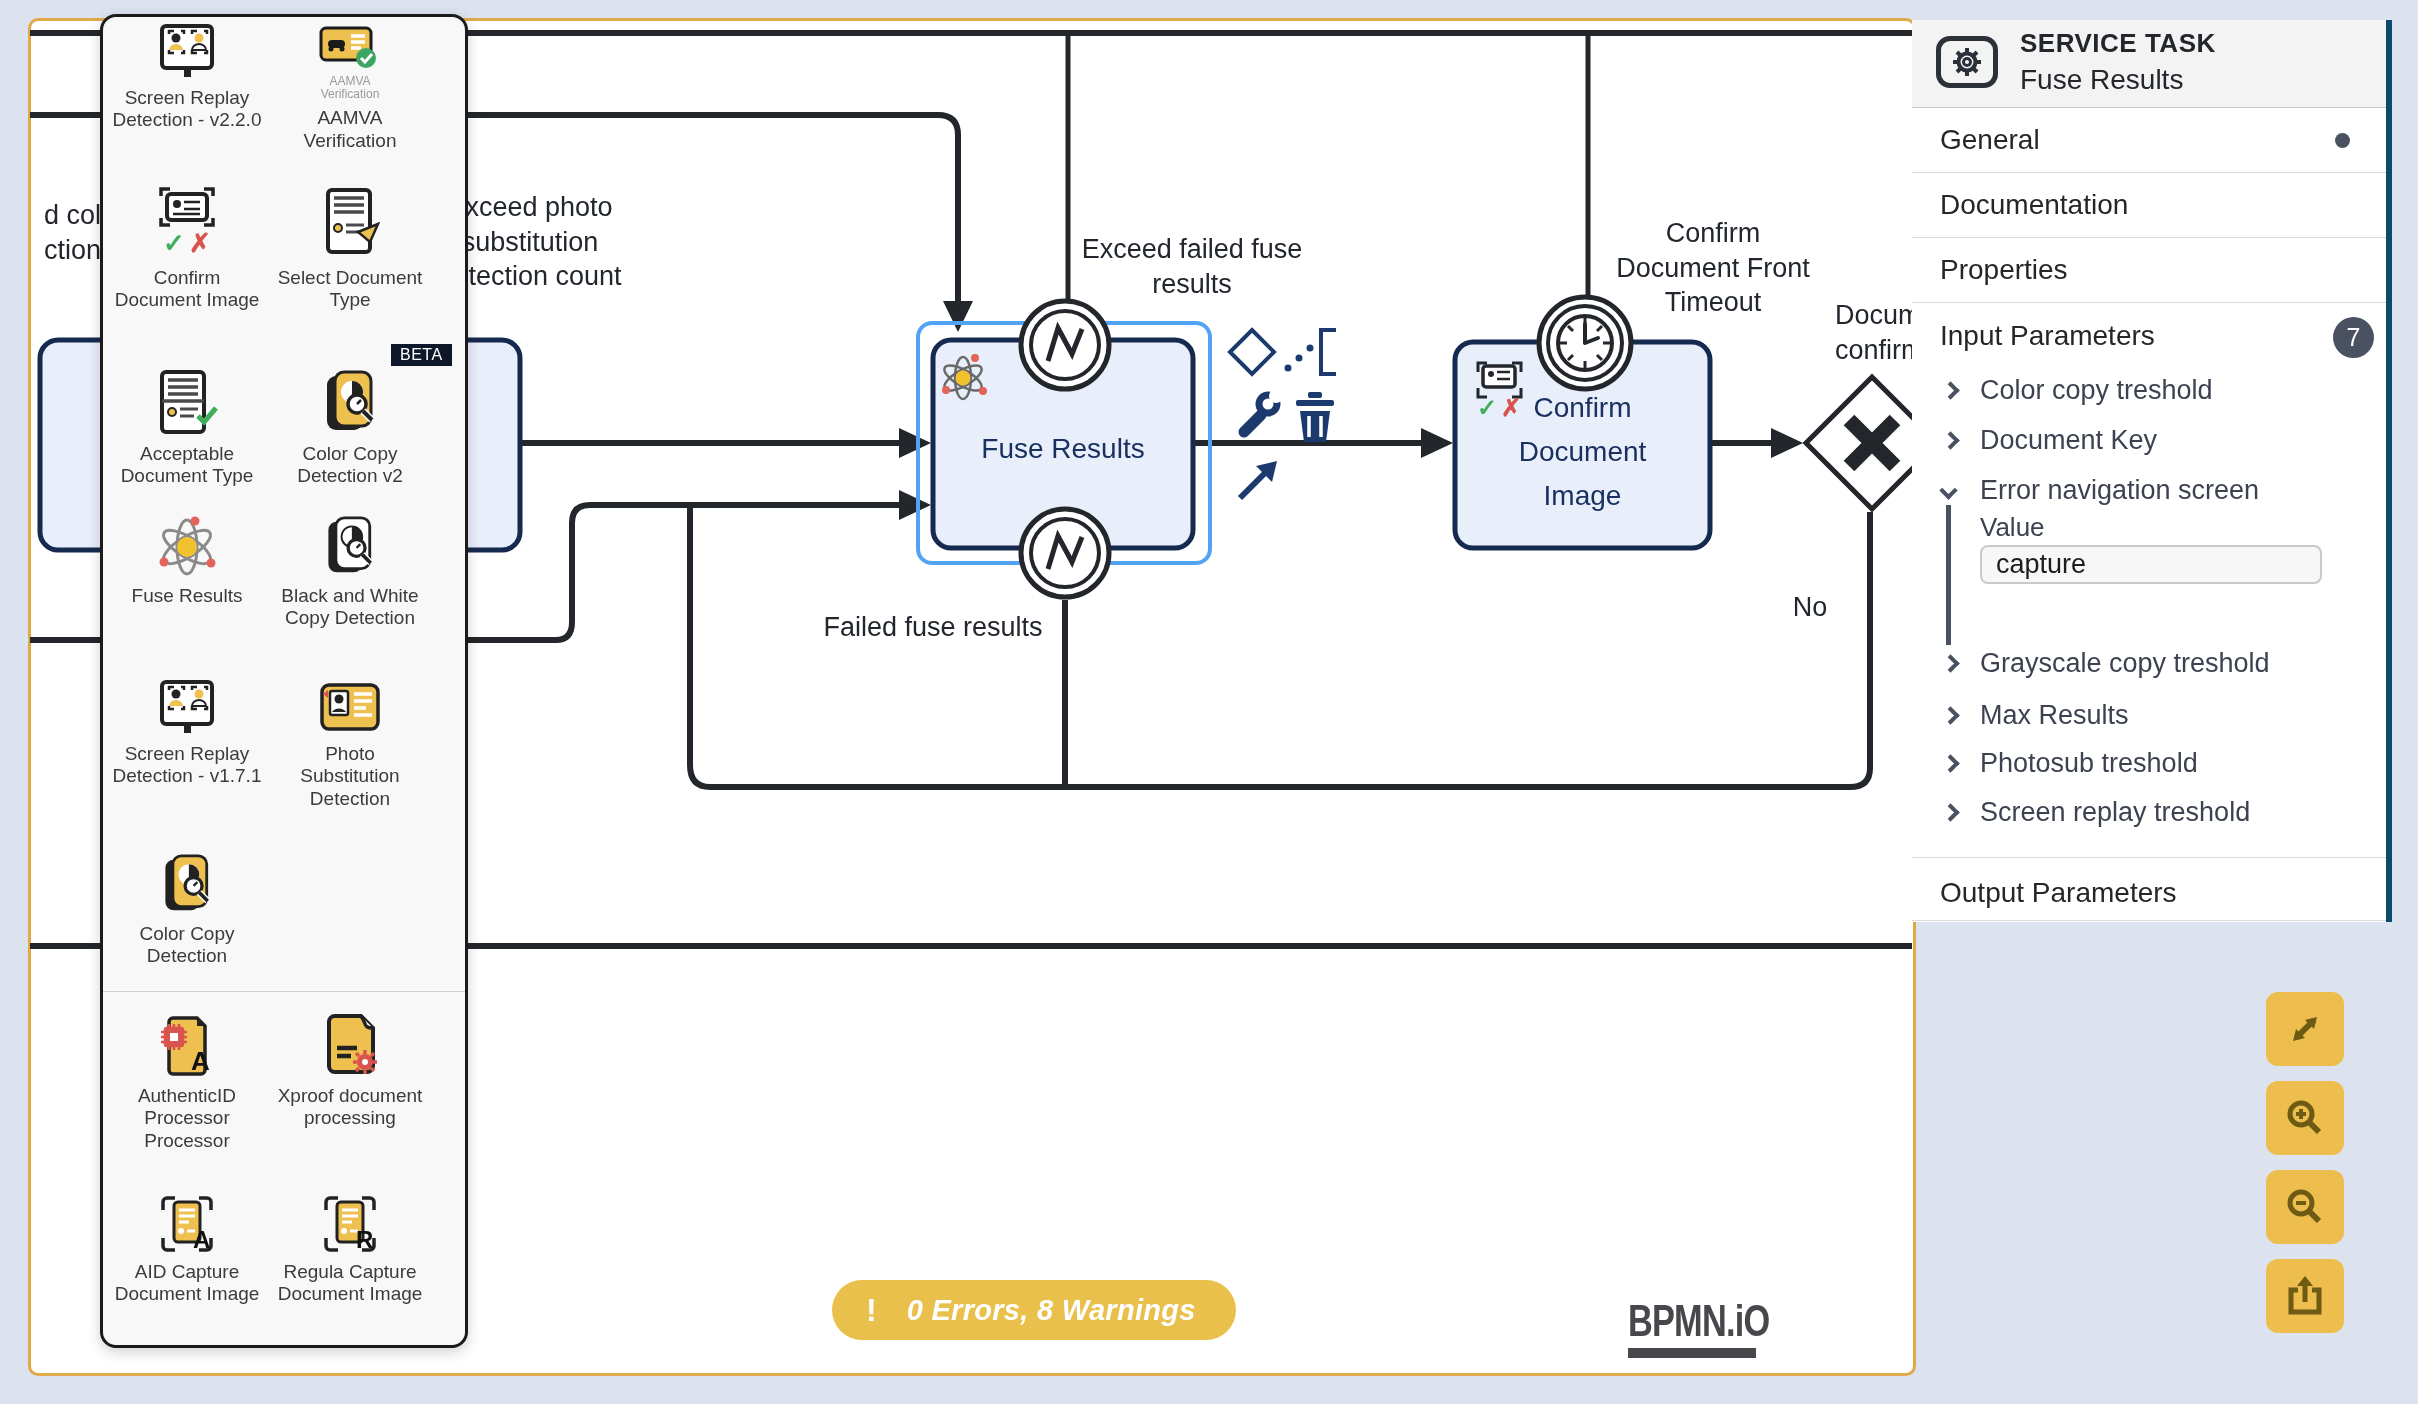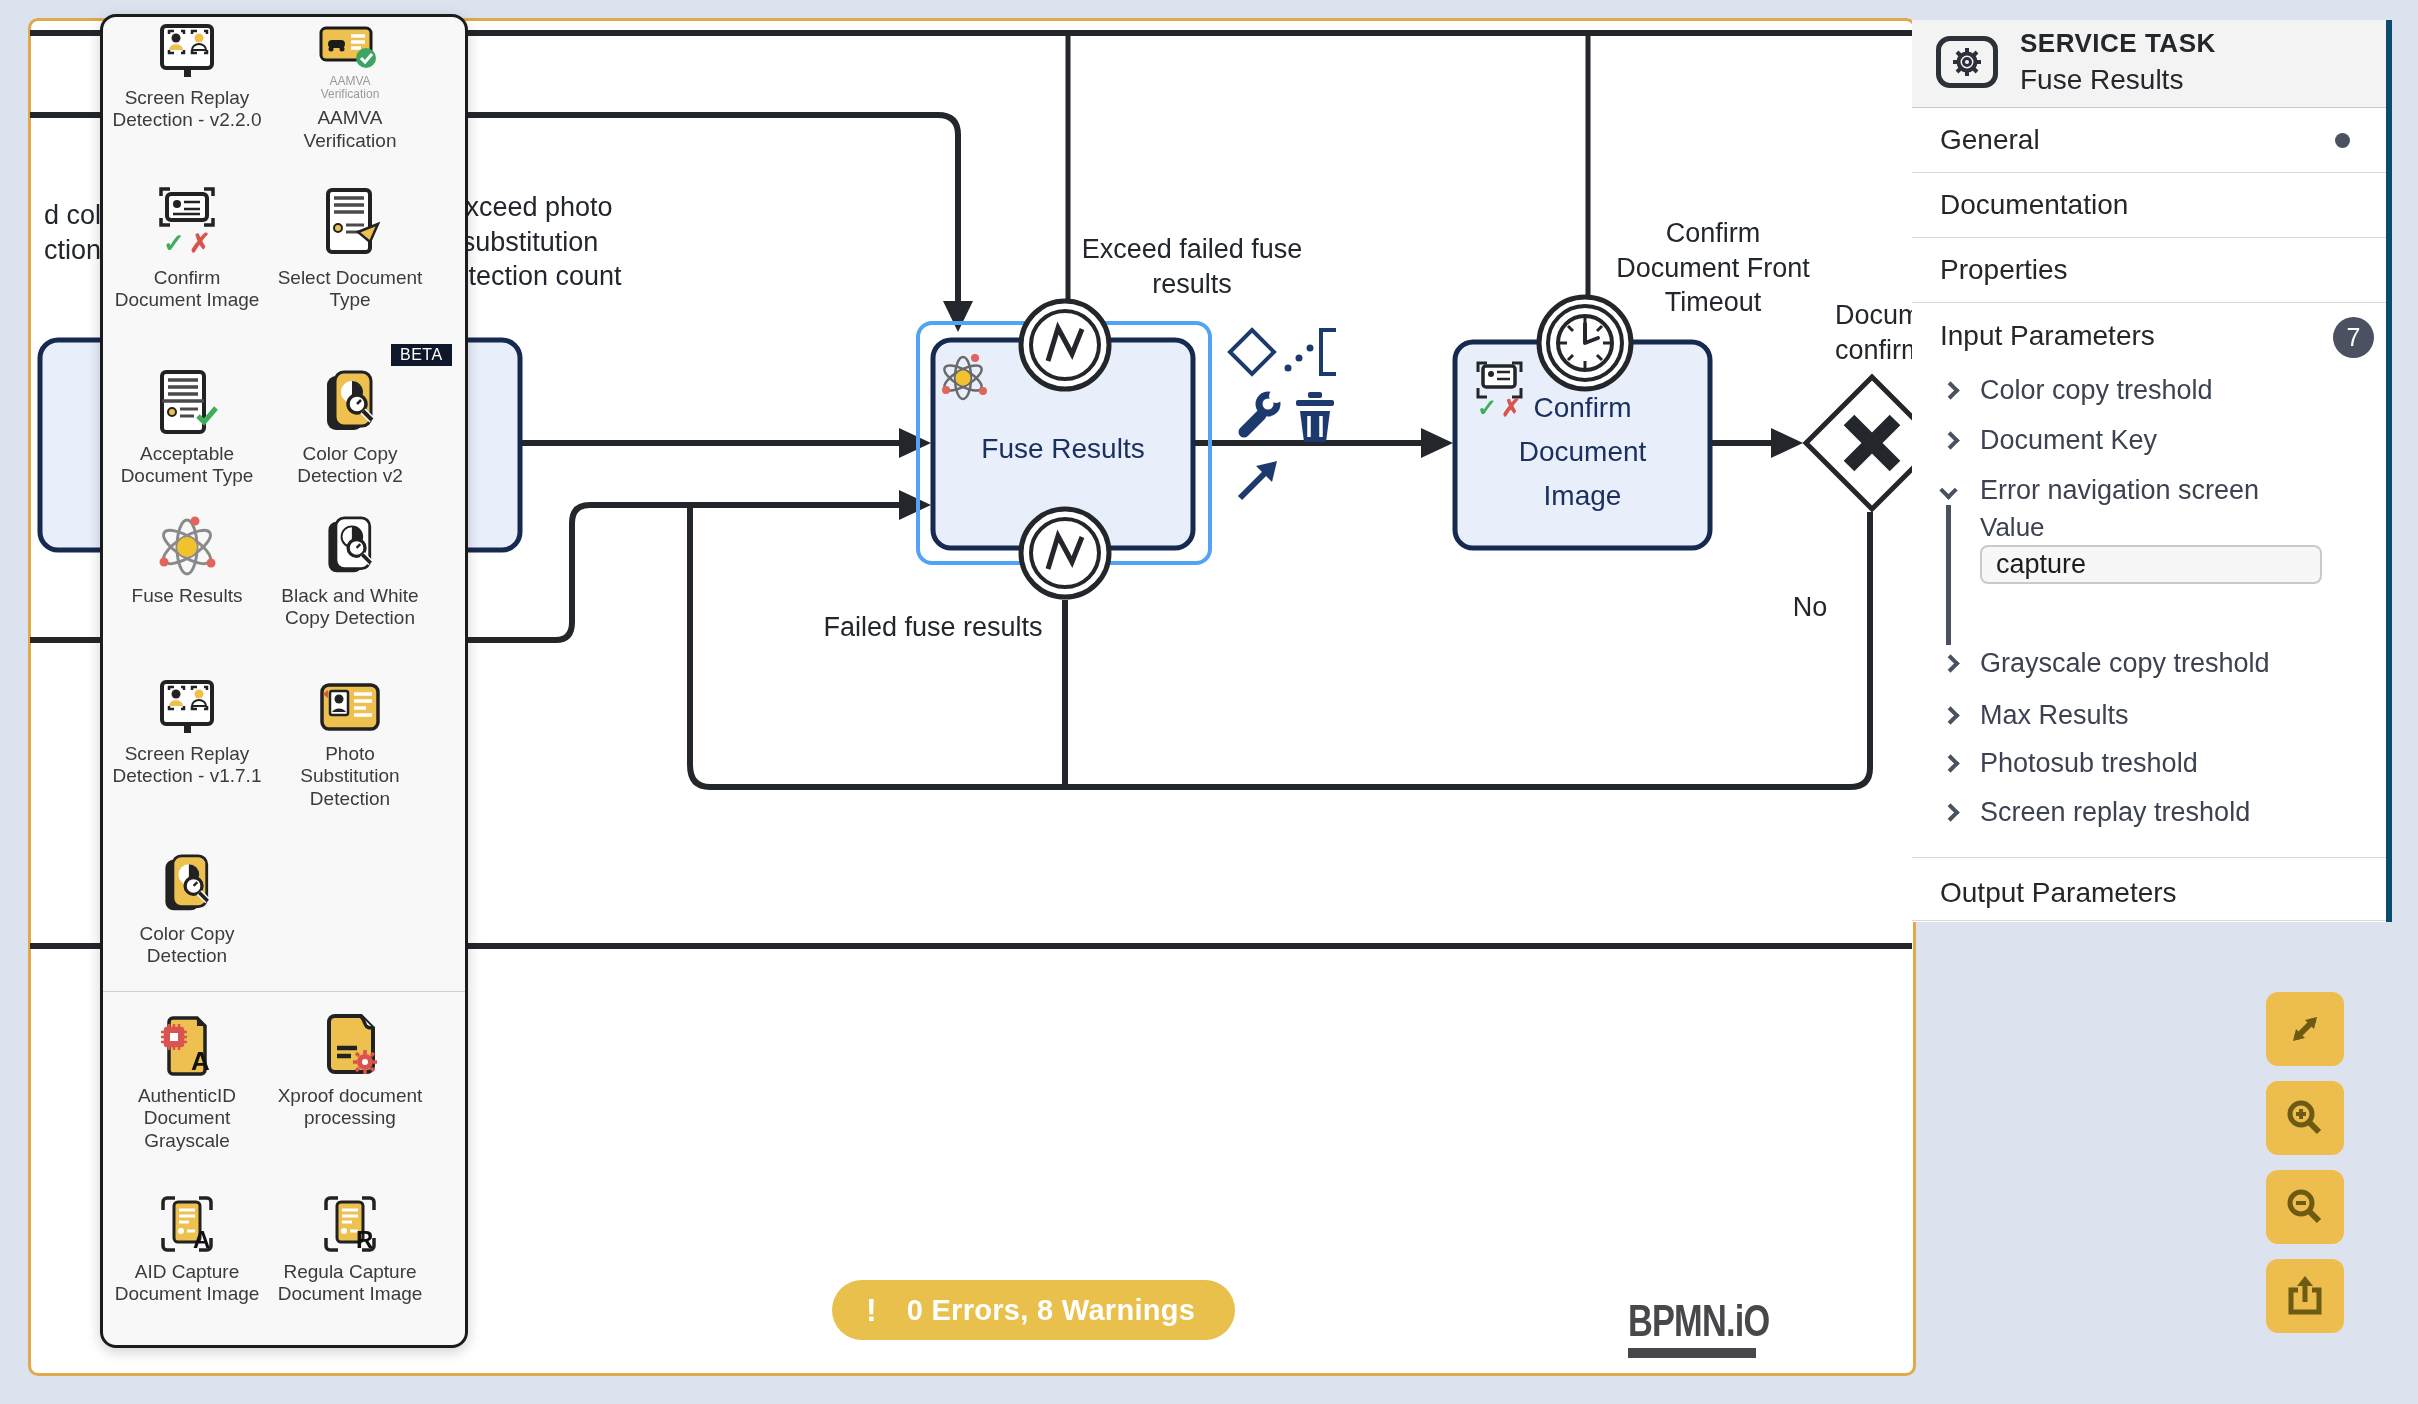--- a/index.html
+++ b/index.html
@@ -56,21 +56,21 @@
   .pp-input { position:absolute; left:68px; top:525px; width:342px; height:39px; background:#f7f7f7;
               border:2px solid #c9c9c9; border-radius:8px; font-size:27px; color:#1d1d1f;
               padding-left:14px; font-family:"Liberation Sans", sans-serif; }
   .pp-divider { position:absolute; left:0; width:474px; height:1px; background:#d9d9d9; }
 
   
   #status-badge { position:absolute; left:832px; top:1280px; height:60px; z-index:11;
                   background:#e8c04b; border-radius:30px; display:flex; align-items:center;
                   padding:0 40px 0 34px; cursor:pointer; }
   #status-badge .excl { color:#fff; font-size:32px; font-weight:bold; }
-  #status-badge .stxt { color:#fff; font-size:29px; font-weight:bold; margin-left:30px; letter-spacing:.3px; }
+  #status-badge .stxt { color:#fff; font-size:29px; font-weight:bold; margin-left:30px; letter-spacing:.3px;font-style:italic; }
   #logo { position:absolute; left:1628px; top:1296px; z-index:11; }
   #logo .ltxt { font-size:44px; font-weight:bold; color:#48484c; transform:scaleX(.78); transform-origin:left; letter-spacing:-1px; }
   #logo .lbar { width:128px; height:10px; background:#48484c; margin-top:2px; }
   .zoom-btn { position:absolute; left:2266px; width:78px; height:74px; border-radius:12px;
               background:#edbd4e; z-index:11; display:flex; align-items:center; justify-content:center;
               border:none; cursor:pointer; }
 </style>
 </head>
 <body>
 
@@ -371,21 +371,21 @@
           <path d="M16 4 h24 l8 8 v44 a4 4 0 0 1 -4 4 h-28 a4 4 0 0 1 -4 -4 v-48 a4 4 0 0 1 4 -4 z" fill="#eec04f" stroke="#222" stroke-width="3.5"></path>
           <path d="M40 4 l8 8 h-8 z" fill="#222"></path>
           <g stroke="#d9534f" stroke-width="2.5">
             <rect x="8" y="14" width="18" height="18" rx="2" fill="#d9534f"></rect>
             <path d="M12 10 v4 M17 10 v4 M22 10 v4 M12 32 v4 M17 32 v4 M22 32 v4 M4 18 h4 M4 23 h4 M4 28 h4 M26 18 h4 M26 23 h4 M26 28 h4"></path>
           </g>
           <rect x="13" y="19" width="8" height="8" fill="#fff"></rect>
           <text x="34" y="56" font-size="26" font-weight="bold" fill="#111">A</text>
         </svg>
       </div>
-      <div class="plabel">AuthenticID Document Grayscale</div>
+      <div class="plabel">AuthenticID Processor Processor</div>
     </div>
 
     <div class="pitem" style="left:171px; top:996px;">
       <div class="picon" style="height:66px;">
         <svg width="62" height="64" viewBox="0 0 62 64">
           <path d="M10 8 a6 6 0 0 1 6 -6 h26 l12 12 v38 a6 6 0 0 1 -6 6 h-32 a6 6 0 0 1 -6 -6 z" fill="#eec04f" stroke="#222" stroke-width="4"></path>
           <path d="M42 2 c6 8 2 12 12 12" fill="#fff" stroke="#222" stroke-width="3.5"></path>
           <path d="M18 34 h20 M18 42 h14" stroke="#222" stroke-width="4.5"></path>
           <g transform="translate(46,48)">
             <circle r="8" fill="#d9534f"></circle>

